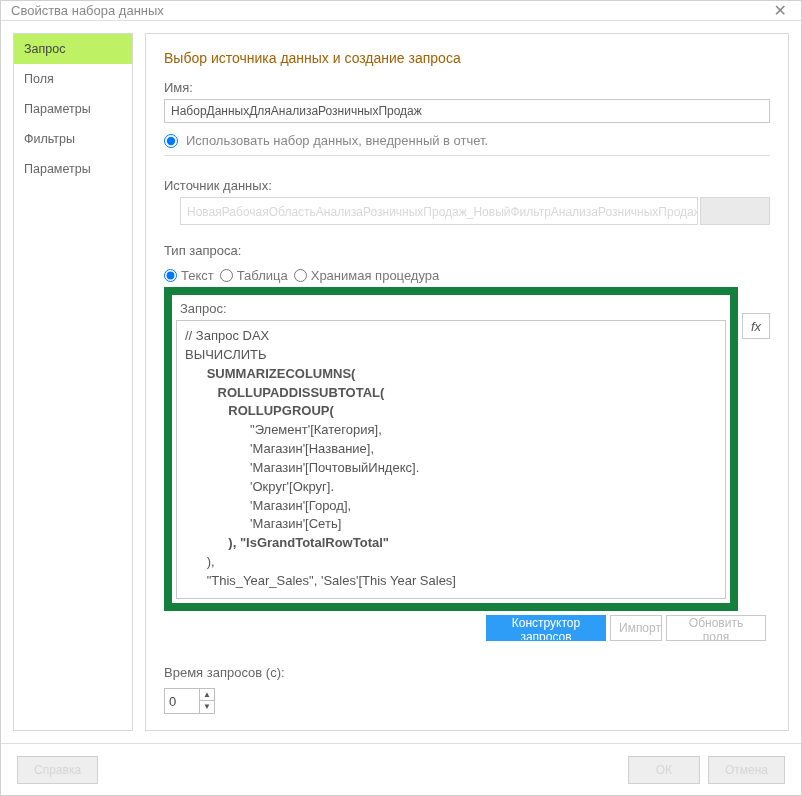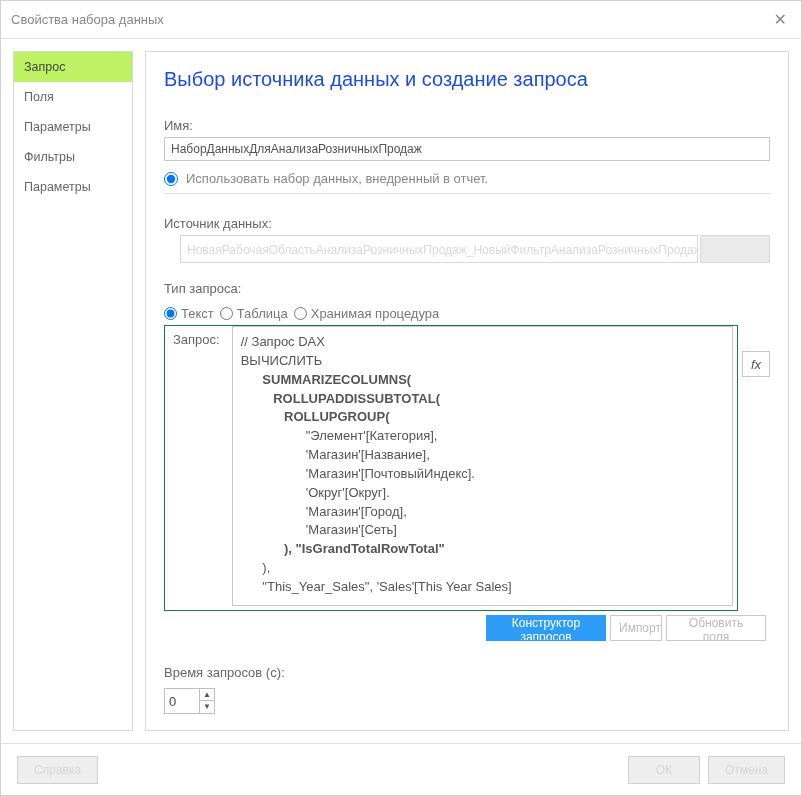--- a/index.html
+++ b/index.html
@@ -2,40 +2,40 @@
 <html><head>
 <meta charset="utf-8">
 <style>
   * { box-sizing: border-box; margin: 0; padding: 0; }
   body { font-family: "Segoe UI", Arial, sans-serif; font-size: 13px; color: #555; background: #fff; }
   .dialog {
     width: 802px; height: 796px; border: 1px solid #d0d0d0; position: relative; background: #fff;
     display: flex; flex-direction: column;
   }
   .titlebar {
-    height: 38px; display: flex; align-items: center; padding: 0 10px; border-bottom: 1px solid #e0e0e0;
+    height: 20px; display: flex; align-items: center; padding: 0 10px; border-bottom: 1px solid #e0e0e0;
     color: #888; font-size: 13px;
   }
   .titlebar .close { margin-left: auto; font-size: 16px; color: #888; cursor: pointer; padding: 0 4px; }
   .body {
     flex: 1; display: flex; padding: 12px; gap: 12px; overflow: hidden;
   }
   .sidebar {
     width: 120px; border: 1px solid #d8d8d8; display: flex; flex-direction: column;
   }
   .sidebar-item {
     padding: 8px 10px; font-size: 12.5px; color: #666; cursor: pointer;
   }
   .sidebar-item.active { background: #bef264; color: #444; }
   .main {
     flex: 1; border: 1px solid #d8d8d8; padding: 16px 18px; overflow: hidden;
     display: flex; flex-direction: column;
   }
   .main h2 {
-    font-size: 20px; font-weight: 400; color: #1d4ed8; margin-bottom: 19px;
+    font-size: 14px; font-weight: 400; color: #a16207; margin-bottom: 6px;
   }
   .field-label { font-size: 13px; color: #666; margin: 8px 0 4px; }
   .text-input {
     width: 100%; border: 1px solid #c8c8c8; padding: 4px 6px; font-size: 12px; color: #555;
     font-family: inherit;
   }
   .radio-row { display: flex; align-items: center; gap: 8px; margin: 10px 0 4px; color: #888; font-size: 13px; }
   .radio-row input[type=radio] { width: 14px; height: 14px; }
   .hr { border: none; border-top: 1px solid #ddd; margin: 3px 0 14px; }
   .datasource-row { display: flex; gap: 2px; margin-left: 16px; }
@@ -43,21 +43,21 @@
     flex:1; border:1px solid #d8d8d8; padding:5px 6px; font-size:12px; color:#d8d8d8;
     background:#fff; height:28px; line-height:18px; overflow:hidden; white-space:nowrap;
   }
   .gray-btn {
     border:1px solid #d8d8d8; background:#eaeaea; width:70px; height:28px;
   }
   .query-type-row { display:flex; align-items:center; gap:6px; color:#777; font-size:13px; margin-top:6px;}
   .query-type-row .opt { display:flex; align-items:center; gap:4px;}
   .query-box-wrap { display:flex; gap:4px; margin-top:4px;}
   .query-outline {
-    border: 1px solid #15803d; flex:1; display:flex; flex-direction:row;
+    border: 8px solid #15803d; flex:1; display:flex; flex-direction:column;
   }
   .query-label-row { padding:6px 8px 4px; font-size:13px; color:#666;}
   .query-textarea {
     flex:1; margin:0 4px 4px; border:1px solid #c8c8c8; padding:6px 8px;
     font-family: "Segoe UI", Arial, sans-serif; font-size:13px; color:#555;
     overflow-y: scroll; white-space: pre; line-height:1.45;
   }
   .fx-col { display:flex; flex-direction:column; }
   .fx-btn {
     width:28px; height:26px; border:1px solid #c8c8c8; background:#fff;

